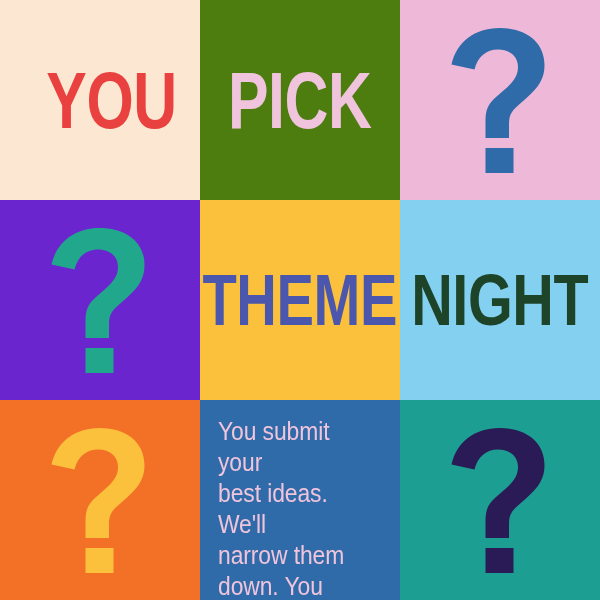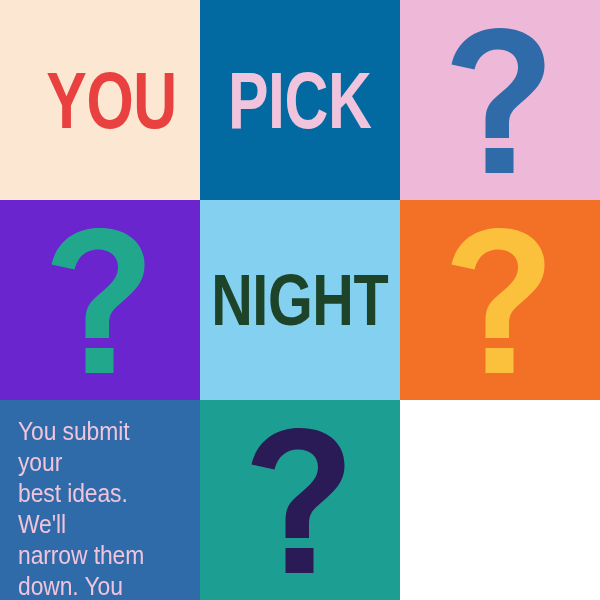--- a/index.html
+++ b/index.html
@@ -72,38 +72,41 @@
 </head>
 <body>
 
 <div id="poster">
   <div class="grid">
 
     <div class="cell" id="c0" style="background-color: rgb(252, 232, 210); padding-left: 23px;">
       <span class="word word-you" style="color: rgb(232, 65, 63);">YOU</span>
     </div>
 
-    <div class="cell" id="c1" style="background-color: #0369a1;">
+    <div class="cell" id="c1" style="background-color: #4d7c0f;">
       <span class="word word-pick" style="color: rgb(240, 196, 220);">PICK</span>
     </div>
 
     <div class="cell" id="c2" style="background-color: rgb(238, 184, 216);">
       <svg class="qmark" width="110" height="145" viewBox="0 0 110 145">
         <path d="M54.5 0 C30 0 11.5 14 6.5 36.5 L29.5 41.5 C32.5 28.5 41.5 21.5 53 21.5 C65 21.5 73 28.5 73 39 C73 47.5 69 53.5 58.5 62.5 L50.5 69.5 C43 76 40.5 82 40.5 93.5 L40.5 110 L64 110 L64 96.5 C64 88 66 83.5 73 77.5 L81.5 70 C94.5 58.5 99.5 50 99.5 37 C99.5 14.5 81.5 0 54.5 0 Z" fill="#2E6BA8"></path>
         <rect x="40.5" y="120" width="28" height="25" fill="#2E6BA8"></rect>
       </svg>
     </div>
 
     <div class="cell" id="c3" style="background-color: rgb(106, 37, 206);">
       <svg class="qmark" width="110" height="145" viewBox="0 0 110 145">
         <path d="M54.5 0 C30 0 11.5 14 6.5 36.5 L29.5 41.5 C32.5 28.5 41.5 21.5 53 21.5 C65 21.5 73 28.5 73 39 C73 47.5 69 53.5 58.5 62.5 L50.5 69.5 C43 76 40.5 82 40.5 93.5 L40.5 110 L64 110 L64 96.5 C64 88 66 83.5 73 77.5 L81.5 70 C94.5 58.5 99.5 50 99.5 37 C99.5 14.5 81.5 0 54.5 0 Z" fill="#21A88C"></path>
         <rect x="40.5" y="120" width="28" height="25" fill="#21A88C"></rect>
       </svg>
     </div>
 
+    <div class="cell" id="c4" style="background-color: rgb(251, 192, 60);">
+      <span class="word word-theme" style="color: rgb(75, 87, 172);">THEME</span>
+    </div>
 
     <div class="cell" id="c5" style="background-color: rgb(132, 208, 240);">
       <span class="word word-night" style="color: rgb(29, 68, 41);">NIGHT</span>
     </div>
 
     <div class="cell" id="c6" style="background-color: rgb(242, 113, 39);">
       <svg class="qmark" width="110" height="145" viewBox="0 0 110 145">
         <path d="M54.5 0 C30 0 11.5 14 6.5 36.5 L29.5 41.5 C32.5 28.5 41.5 21.5 53 21.5 C65 21.5 73 28.5 73 39 C73 47.5 69 53.5 58.5 62.5 L50.5 69.5 C43 76 40.5 82 40.5 93.5 L40.5 110 L64 110 L64 96.5 C64 88 66 83.5 73 77.5 L81.5 70 C94.5 58.5 99.5 50 99.5 37 C99.5 14.5 81.5 0 54.5 0 Z" fill="#FBC03C"></path>
         <rect x="40.5" y="120" width="28" height="25" fill="#FBC03C"></rect>
       </svg>

